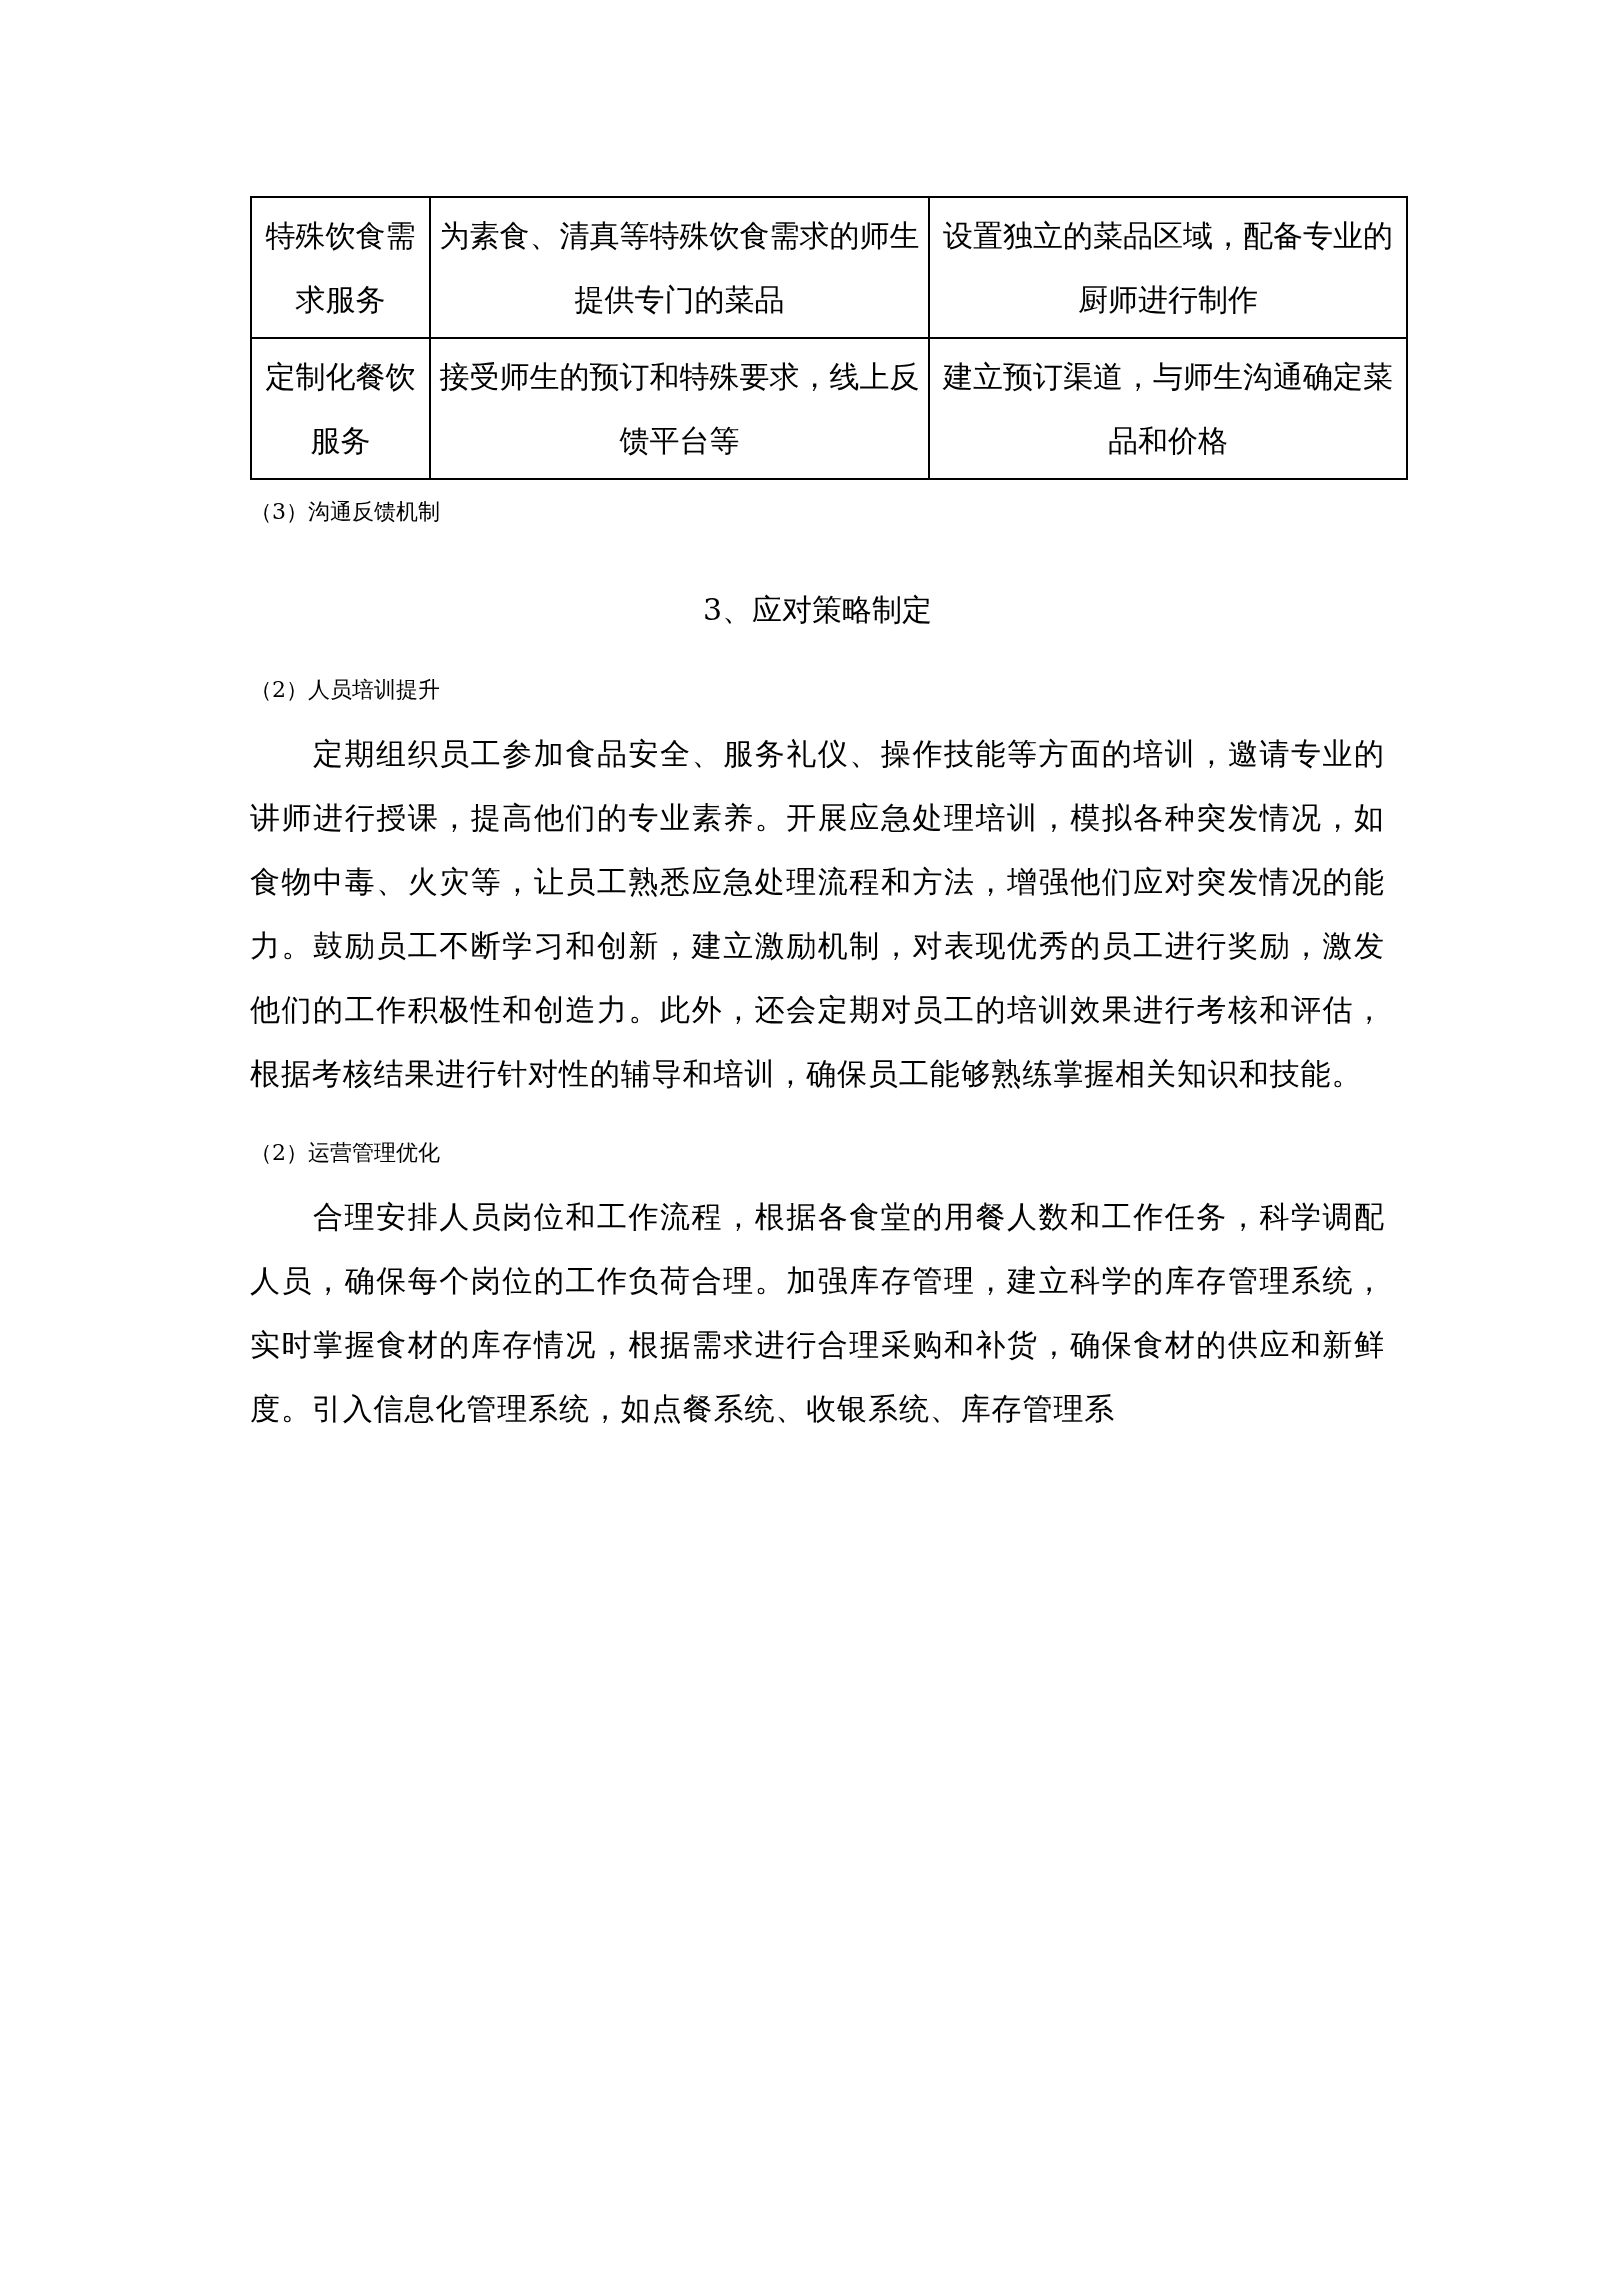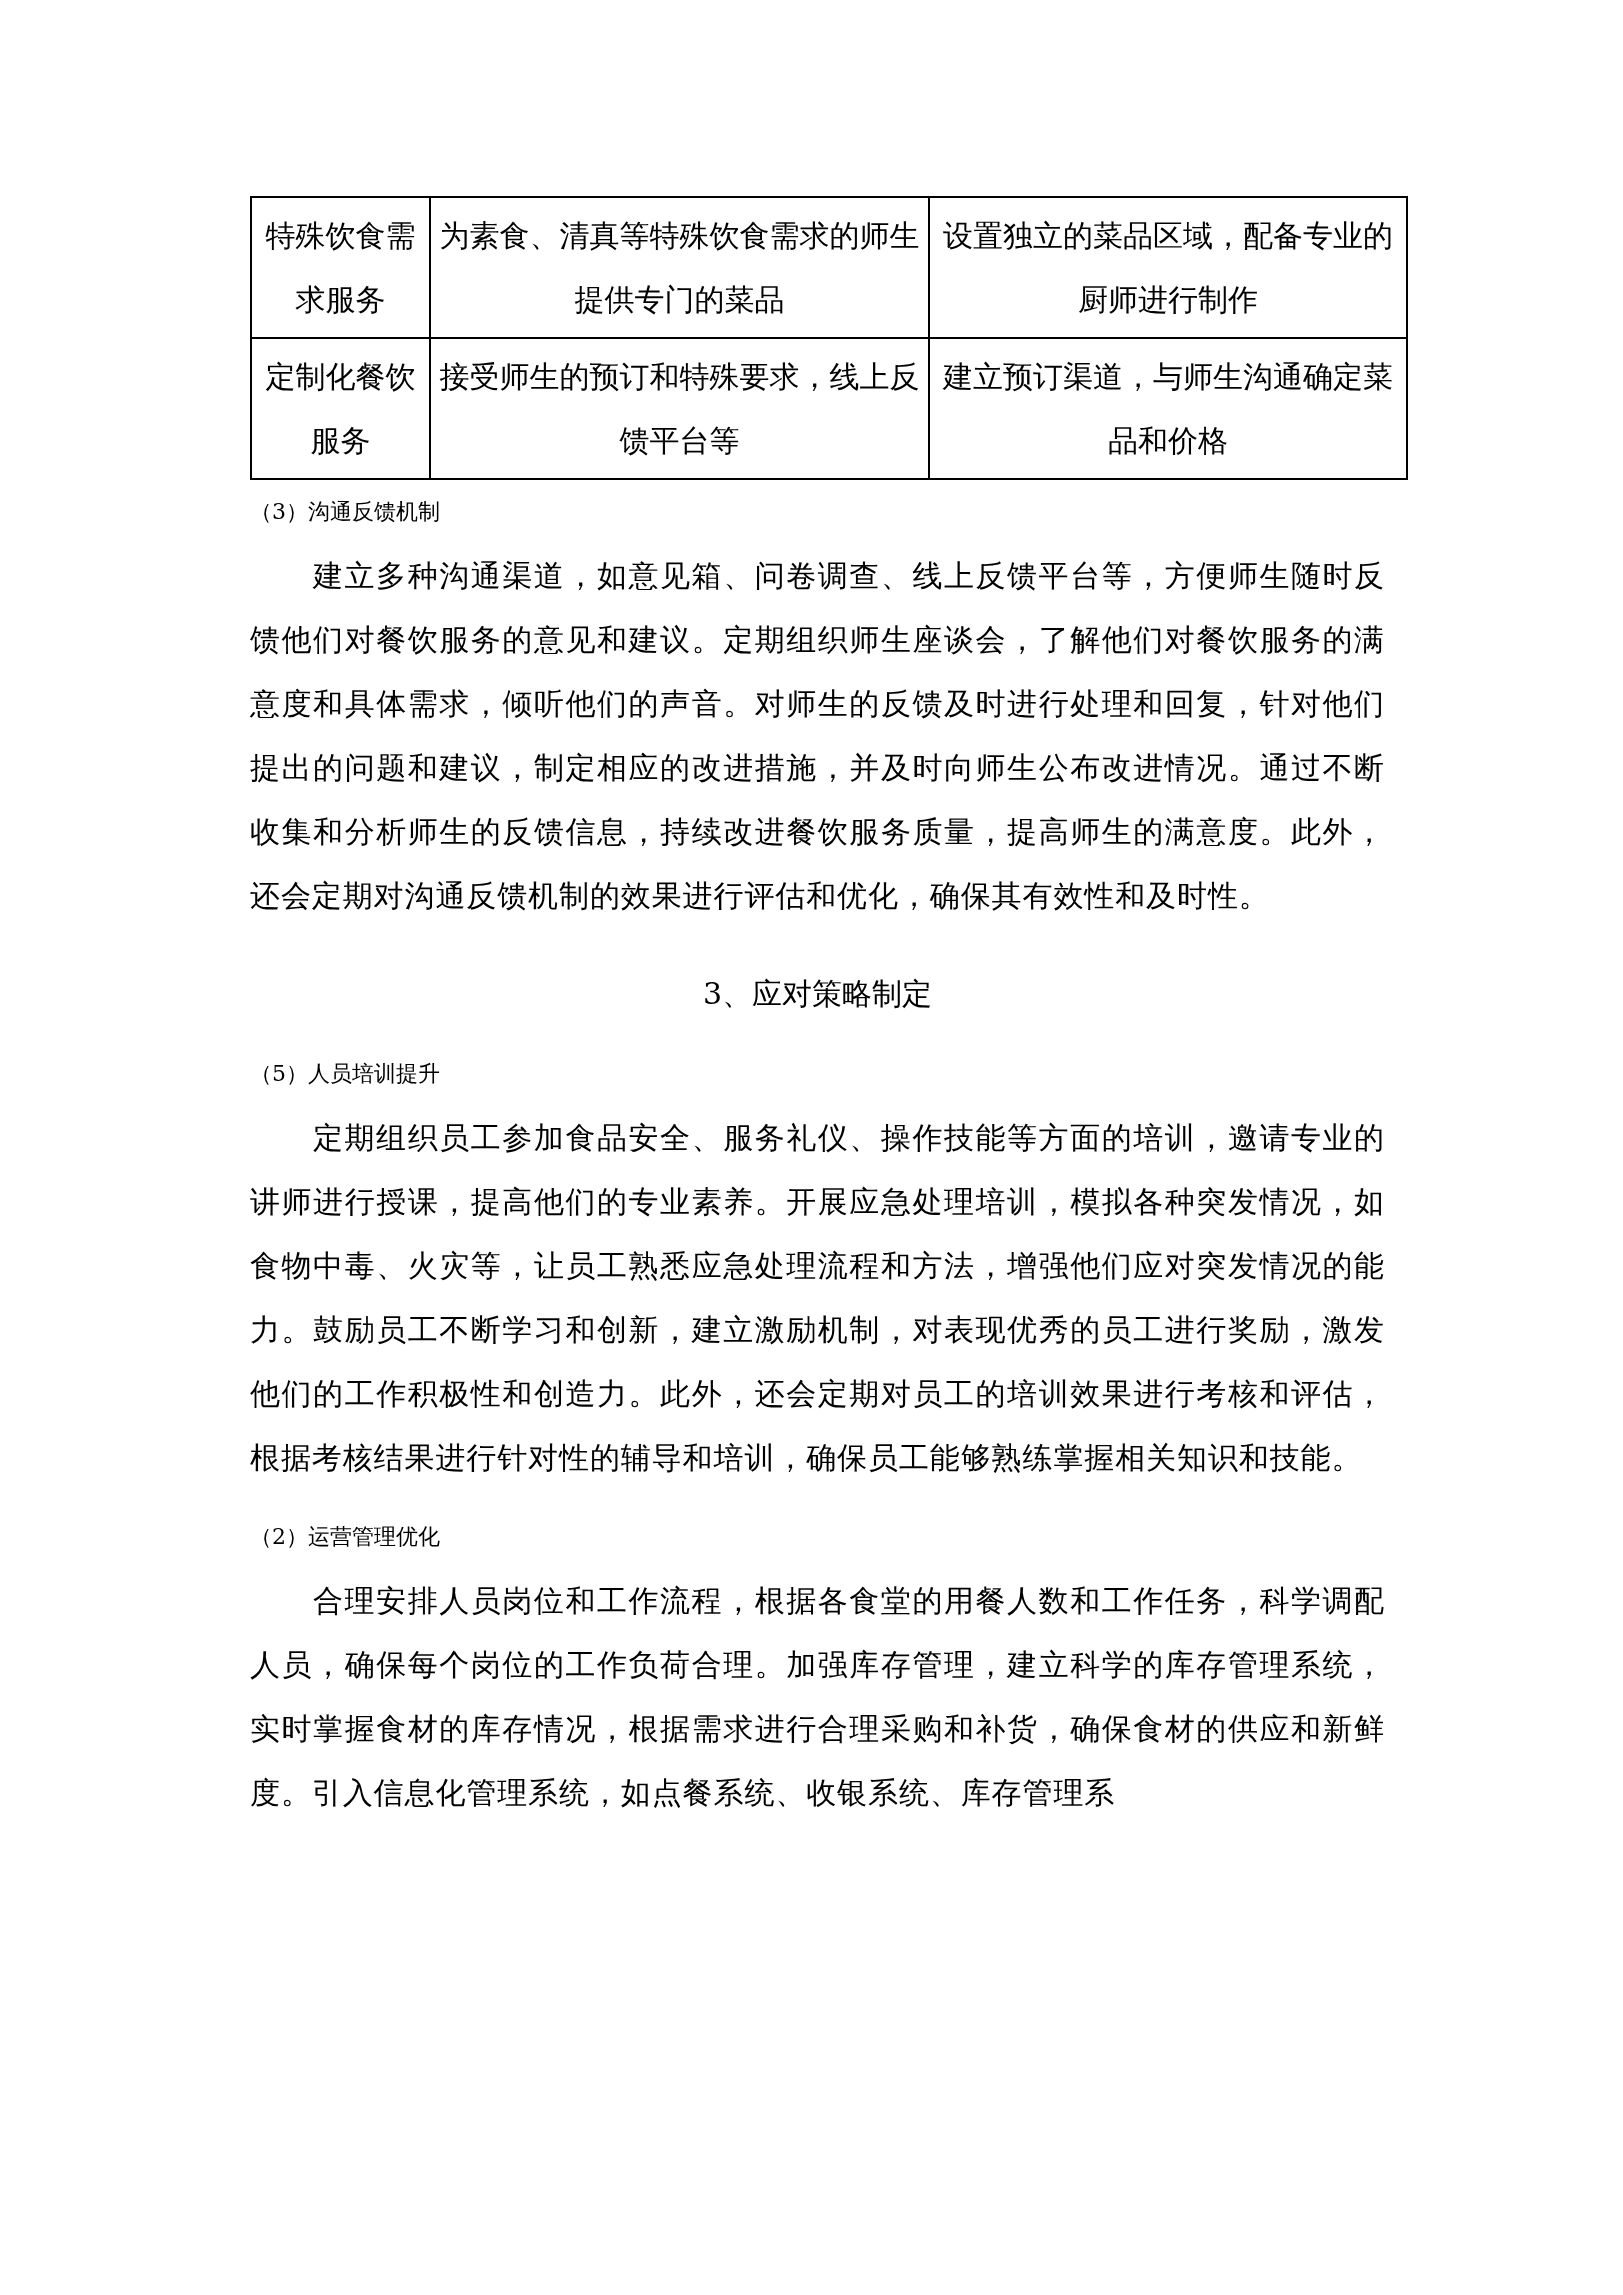--- a/index.html
+++ b/index.html
@@ -80,25 +80,24 @@
       </tr>
       <tr>
         <td class="c1">定制化餐饮服务</td>
         <td class="c2">接受师生的预订和特殊要求，线上反馈平台等</td>
         <td class="c3">建立预订渠道，与师生沟通确定菜品和价格</td>
       </tr>
     </tbody>
   </table>
 
   <p class="sub-heading">（3）沟通反馈机制</p>
-  <p class="body-text">建立多种沟通渠道，如意见箱、问卷调查、线上反馈平台等，方便师生随时反馈他们对餐饮服务的意见和建议。定期组织师生座谈会，了解他们对餐饮服务的满意度和具体需求，倾听他们的声音。对师生的反馈及时进行处理和回复，针对他们提出的问题和建议，制定相应的改进措施，并及时向师生公布改进情况。通过不断收集和分析师生的反馈信息，持续改进餐饮服务质量，提高师生的满意度。此外，还会定期对沟通反馈机制的效果进行评估和优化，确保其有效性和及时性。</p>
 
   <div class="gap-med"></div>
   <p class="para-heading">3、应对策略制定</p>
-  <p class="sub-heading">（5）人员培训提升</p>
+  <p class="sub-heading">（2）人员培训提升</p>
   <p class="body-text">定期组织员工参加食品安全、服务礼仪、操作技能等方面的培训，邀请专业的讲师进行授课，提高他们的专业素养。开展应急处理培训，模拟各种突发情况，如食物中毒、火灾等，让员工熟悉应急处理流程和方法，增强他们应对突发情况的能力。鼓励员工不断学习和创新，建立激励机制，对表现优秀的员工进行奖励，激发他们的工作积极性和创造力。此外，还会定期对员工的培训效果进行考核和评估，根据考核结果进行针对性的辅导和培训，确保员工能够熟练掌握相关知识和技能。</p>
 
   <div class="gap-small"></div>
   <p class="sub-heading">（2）运营管理优化</p>
   <p class="body-text">合理安排人员岗位和工作流程，根据各食堂的用餐人数和工作任务，科学调配人员，确保每个岗位的工作负荷合理。加强库存管理，建立科学的库存管理系统，实时掌握食材的库存情况，根据需求进行合理采购和补货，确保食材的供应和新鲜度。引入信息化管理系统，如点餐系统、收银系统、库存管理系</p>
 
 </div>
 
 
 </body></html>

